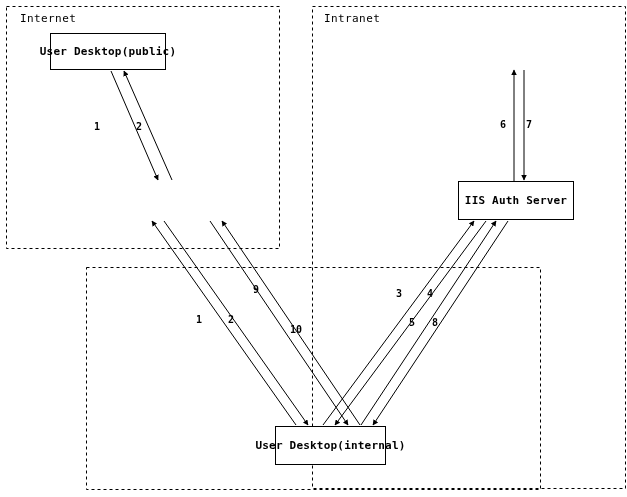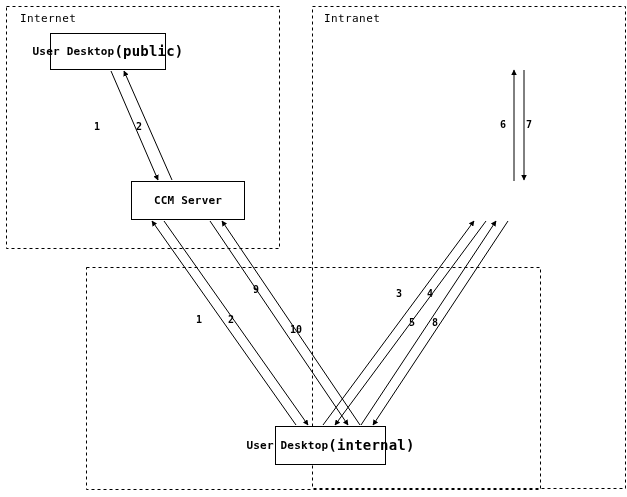--- a/index.html
+++ b/index.html
@@ -50,21 +50,21 @@
     font-family: "DejaVu Sans Mono", "Liberation Mono", monospace;
     font-size: 11px;
     font-weight: bold;
     color: #000000;
     line-height: 13px;
     white-space: nowrap;
     letter-spacing: 0.2px;
   }
   .node-sub {
     font-family: "DejaVu Sans Mono", "Liberation Mono", monospace;
-    font-size: 14px;
+    font-size: 11px;
     font-weight: bold;
     color: #000000;
     line-height: 11px;
     white-space: nowrap;
     letter-spacing: 0.2px;
   }
   .flow-label {
     position: absolute;
     font-family: "DejaVu Sans Mono", "Liberation Mono", monospace;
     font-size: 10px;
@@ -116,25 +116,25 @@
   </svg>
 
   <div class="zone-label" style="left:20px; top:12px;">Internet</div>
   <div class="zone-label" style="left:324px; top:12px;">Intranet</div>
 
   <div class="node-box" style="left:50px; top:33px; width:116px; height:37px;">
     <div class="node-title">User Desktop</div>
     <div class="node-sub">(public)</div>
   </div>
 
-  <div class="node-box" style="left:131px; top:181px; width:114px; height:39px;">
-    <div class="node-title">CCM Server</div>
-  </div>
 
 
+  <div class="node-box" style="left:458px; top:181px; width:116px; height:39px;">
+    <div class="node-title">IIS Auth Server</div>
+  </div>
 
   <div class="node-box" style="left:275px; top:426px; width:111px; height:39px;">
     <div class="node-title">User Desktop</div>
     <div class="node-sub">(internal)</div>
   </div>
 
   <div class="flow-label" style="left:97px; top:126px;">1</div>
   <div class="flow-label" style="left:139px; top:126px;">2</div>
   <div class="flow-label" style="left:503px; top:124px;">6</div>
   <div class="flow-label" style="left:529px; top:124px;">7</div>

